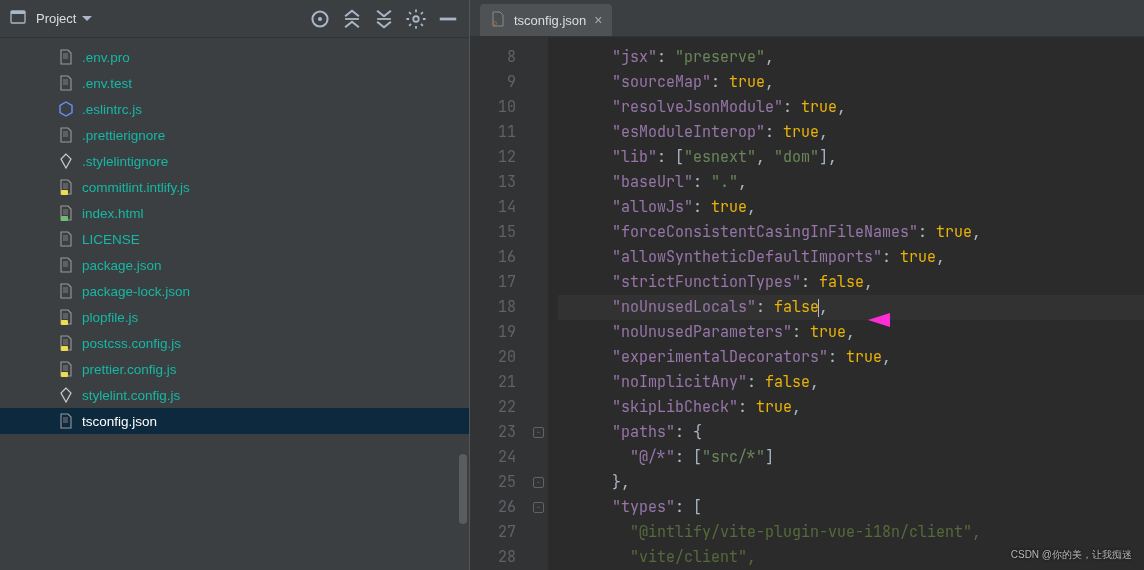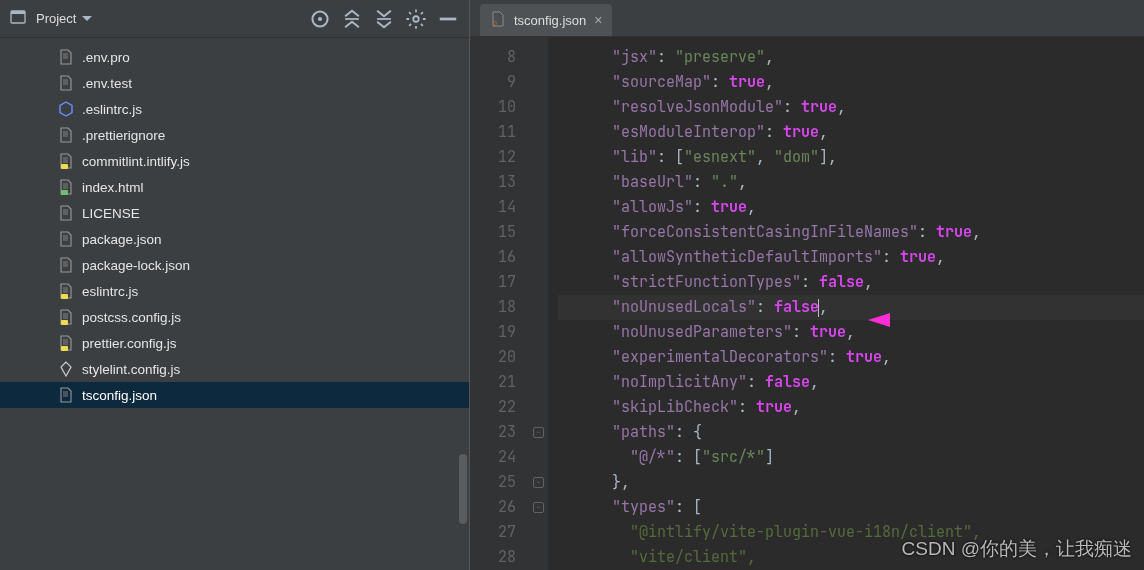--- a/index.html
+++ b/index.html
@@ -7,21 +7,21 @@
   .app { display:flex; height:100%; }
 
   
   .project-panel { width:470px; background:#3c3f41; display:flex; flex-direction:column; border-right:1px solid #555; position:relative; }
   .project-header { height:38px; display:flex; align-items:center; padding:0 10px; border-bottom:1px solid #323232; gap:10px; }
   .project-header .title { color:#ddd; font-weight:500; display:flex; align-items:center; gap:6px; flex:0 0 auto; }
   .project-header .spacer { flex:1; }
   .header-icon { width:22px; height:22px; display:flex; align-items:center; justify-content:center; color:#a9b7c6; cursor:pointer; }
 
   .tree { flex:1; overflow:auto; padding-top:6px; }
-  .tree-row { height:26px; display:flex; align-items:center; padding-left:58px; gap:8px; color:#e5e5e5; cursor:default; white-space:nowrap; }
+  .tree-row { height:26px; display:flex; align-items:center; padding-left:58px; gap:8px; color:#14b8a6; cursor:default; white-space:nowrap; }
   .tree-row.selected { background:#0d293e; color:#fff; }
   .file-ico { width:16px; height:16px; flex:0 0 16px; display:inline-flex; align-items:center; justify-content:center; }
   .file-ico svg { width:16px; height:16px; }
   .flabel { font-size:13.5px; }
 
   .scroll-thumb { position:absolute; right:2px; top:454px; width:8px; height:70px; background:#5a5d5f; border-radius:4px; }
 
   
   .editor-area { flex:1; display:flex; flex-direction:column; background:#2b2b2b; }
   .tabbar { height:38px; background:#3c3f41; display:flex; align-items:flex-end; border-bottom:1px solid #323232; padding-left:10px; }
@@ -31,28 +31,28 @@
   .editor { flex:1; display:flex; font-family:"JetBrains Mono","Consolas",monospace; font-size:15px; line-height:25px; }
   .gutter { width:60px; background:#313335; text-align:right; color:#606366; padding:8px 14px 0 0; user-select:none; }
   .gutter .ln { height:25px; }
   .fold-col { width:18px; background:#313335; padding-top:8px; position:relative; }
   .fold-mark { position:absolute; left:3px; width:11px; height:11px; border:1px solid #606366; border-radius:2px; display:flex; align-items:center; justify-content:center; color:#606366; font-size:9px; }
   .code { flex:1; padding:8px 0 0 10px; color:#a9b7c6; position:relative; }
   .code .line { height:25px; white-space:pre; }
   .code .line.hl { background:#323232; }
   .tok-key { color:#9876aa; }
   .tok-str { color:#6a8759; }
-  .tok-num, .tok-bool { color:#d946ef;font-weight:bold; }
+  .tok-num, .tok-bool { color:#eab308; }
   .tok-br { color:#a9b7c6; }
   .tok-dim { color:#556b3b; }
   .caret { display:inline-block; width:1px; height:18px; background:#bbb; vertical-align:middle; margin-left:-1px; }
 
   .arrow-annot { position:absolute; top:273px; left:320px; width:340px; height:20px; pointer-events:none; }
 
-  .watermark { position:absolute; right:12px; bottom:8px; color:#b8b8b8; font-size:19px; text-shadow:0 0 3px #000; }
+  .watermark { position:absolute; right:12px; bottom:8px; color:#b8b8b8; font-size:10px; text-shadow:0 0 3px #000; }
 
   .ico-proj svg, .tab svg { width:16px; height:16px; }
 </style>
 </head>
 <body>
 
 <div class="app">
   <div class="project-panel">
     <div class="project-header">
       <span class="ico-proj">
@@ -133,20 +133,28 @@
               <path d="M3 1h7l3 3v11H3z" fill="none" stroke="#999" stroke-width="1.1"></path>
               <rect x="3" y="11" width="7" height="5" fill="none" rx="1"></rect>
               <path d="M5 5h5M5 7h5M5 9h5" stroke="#888" stroke-width="0.9"></path>
             </svg>
           </span>
           <span class="flabel">.prettierignore</span>
         </div>
         <div class="tree-row">
           <span class="file-ico">
             <svg viewBox="0 0 16 16">
+              <path d="M8 1 L3 6 L8 15 L13 6 Z" fill="none" stroke="#ccc" stroke-width="1.2"></path>
+            </svg>
+          </span>
+          <span class="flabel">.stylelintignore</span>
+        </div>
+        <div class="tree-row">
+          <span class="file-ico">
+            <svg viewBox="0 0 16 16">
               <path d="M3 1h7l3 3v11H3z" fill="none" stroke="#999" stroke-width="1.1"></path>
               <rect x="3" y="11" width="7" height="5" fill="#f0db4f" rx="1"></rect>
               <path d="M5 5h5M5 7h5M5 9h5" stroke="#888" stroke-width="0.9"></path>
             </svg>
           </span>
           <span class="flabel">commitlint.intlify.js</span>
         </div>
         <div class="tree-row">
           <span class="file-ico">
             <svg viewBox="0 0 16 16">
@@ -188,21 +196,21 @@
           <span class="flabel">package-lock.json</span>
         </div>
         <div class="tree-row">
           <span class="file-ico">
             <svg viewBox="0 0 16 16">
               <path d="M3 1h7l3 3v11H3z" fill="none" stroke="#999" stroke-width="1.1"></path>
               <rect x="3" y="11" width="7" height="5" fill="#f0db4f" rx="1"></rect>
               <path d="M5 5h5M5 7h5M5 9h5" stroke="#888" stroke-width="0.9"></path>
             </svg>
           </span>
-          <span class="flabel">eslintrc.js</span>
+          <span class="flabel">plopfile.js</span>
         </div>
         <div class="tree-row">
           <span class="file-ico">
             <svg viewBox="0 0 16 16">
               <path d="M3 1h7l3 3v11H3z" fill="none" stroke="#999" stroke-width="1.1"></path>
               <rect x="3" y="11" width="7" height="5" fill="#f0db4f" rx="1"></rect>
               <path d="M5 5h5M5 7h5M5 9h5" stroke="#888" stroke-width="0.9"></path>
             </svg>
           </span>
           <span class="flabel">postcss.config.js</span>

